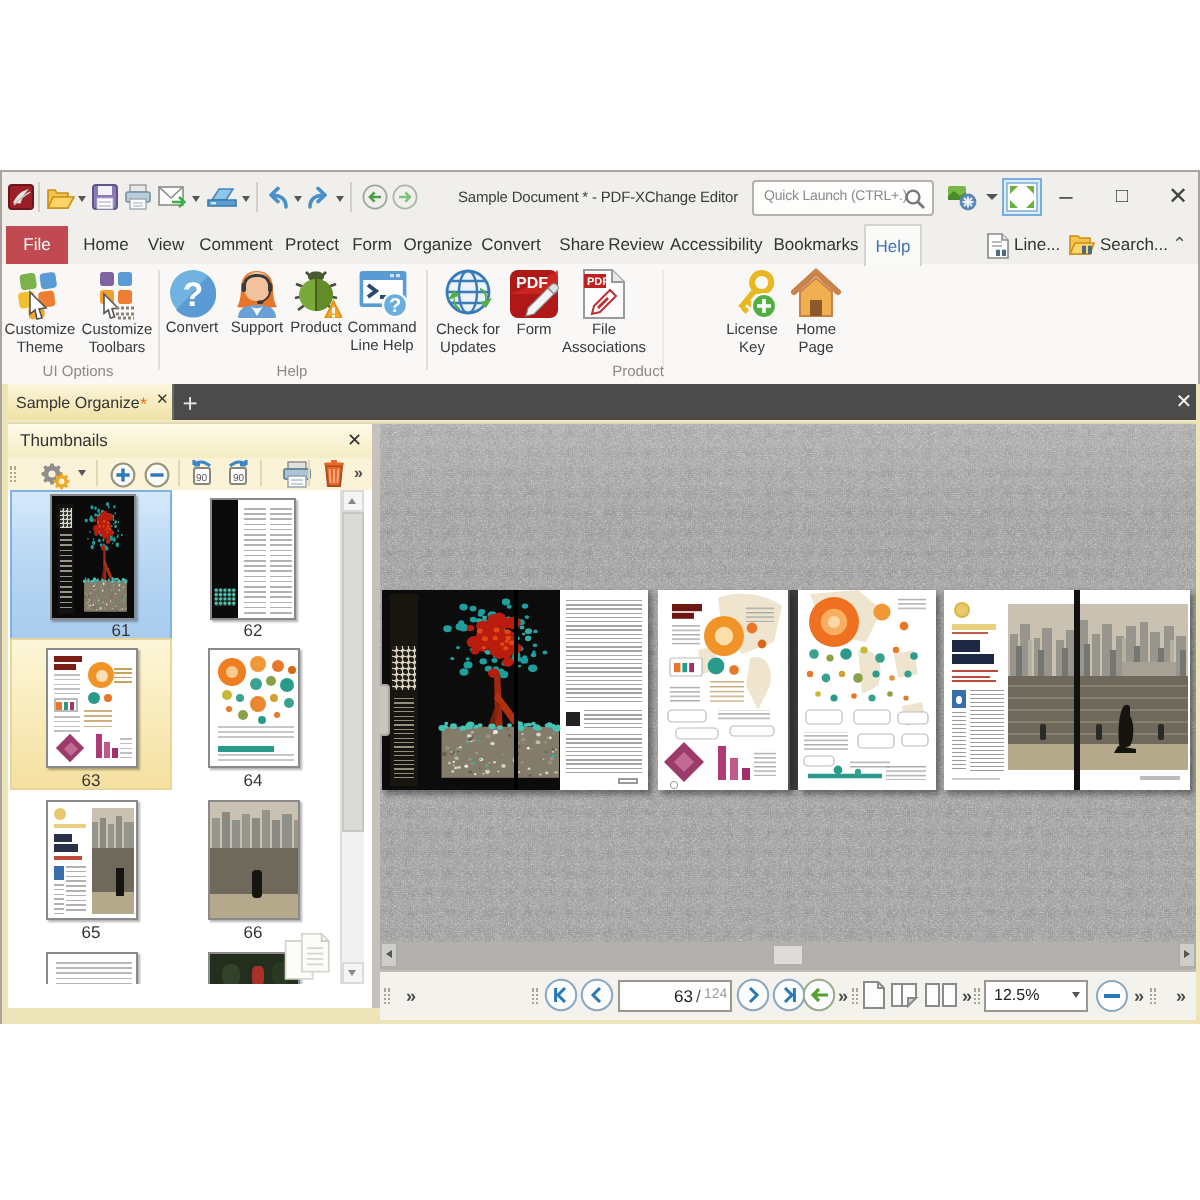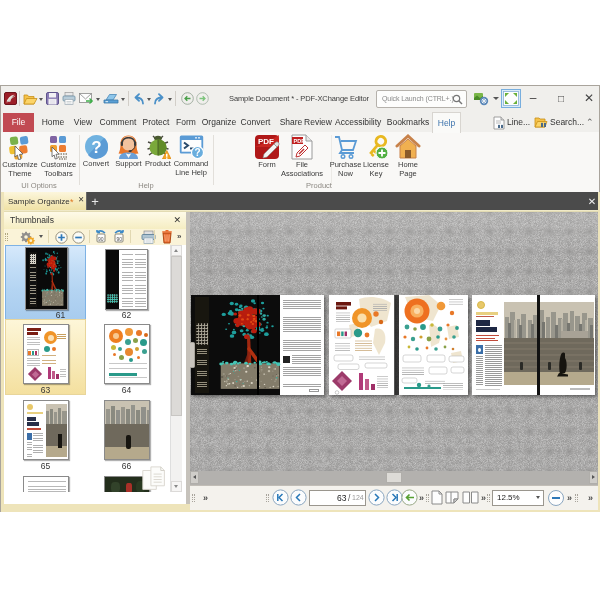--- a/index.html
+++ b/index.html
@@ -235,20 +235,30 @@
           <rect x="19" y="3" width="2" height="1.6" fill="#cfe2f4"></rect>
           <path d="M5 8.5 L9 11.5 L5 14.5" fill="none" stroke="#2b4a6a" stroke-width="2"></path>
           <line x1="11" y1="14.5" x2="16" y2="14.5" stroke="#2b4a6a" stroke-width="2"></line>
           <circle cx="18.5" cy="18.5" r="6" fill="#6aaede" stroke="#fff" stroke-width="1.2"></circle>
           <text x="18.5" y="22.2" font-size="10" font-weight="bold" fill="#fff" text-anchor="middle" font-family="Liberation Sans">?</text>
         </svg>
       <div class="rlab">Command<br>Line Help</div>
     </div>
     <div class="rgsep" style="left:212px"></div>
     <div class="glab" style="left:115px;width:60px">Help</div>
+    <div class="rbtn" style="left:213px;width:40px">
+      <svg width="26" height="26" viewBox="0 0 26 26">
+          <circle cx="13" cy="12" r="10.5" fill="#eaf2fa" stroke="#3a7ab8" stroke-width="1.4"></circle>
+          <ellipse cx="13" cy="12" rx="4.5" ry="10.5" fill="none" stroke="#3a7ab8" stroke-width="1.2"></ellipse>
+          <path d="M2.5 12 L23.5 12 M4 6.5 L22 6.5 M4 17.5 L22 17.5" stroke="#3a7ab8" stroke-width="1.2" fill="none"></path>
+          <path d="M19 10 C22 11 23 13 22 16 L25 15 L22 20 L19 17 L21.5 16.5 C22 14 21 12 19 11 Z" fill="#52b043"></path>
+          <path d="M9 21 C6 20 5 17 6 15 L3 16 L6 11 L9 14 L6.5 14.5 C6 17 7.5 19 9 20 Z" fill="#52b043"></path>
+        </svg>
+      <div class="rlab">Check for<br>Updates</div>
+    </div>
     <div class="rbtn" style="left:252px;width:28px">
       <svg width="26" height="26" viewBox="0 0 26 26">
           <rect x="1" y="1" width="24" height="24" rx="4" fill="#b01818"></rect>
           <path d="M1 13 C9 10 17 6 25 1 L25 13 Z" fill="#cf2a24" opacity=".8"></path>
           <text x="4" y="10" font-size="8" font-weight="bold" fill="#fff" font-family="Liberation Sans">PDF</text>
           <path d="M10 20 L20 10 L23 13 L13 23 L9 24 Z" fill="#f4f4f2" stroke="#888" stroke-width=".6"></path>
           <path d="M20 10 L23 13 L24.5 11.5 A2.1 2.1 0 0 0 21.5 8.5 Z" fill="#e0e0e0" stroke="#888" stroke-width=".6"></path>
         </svg>
       <div class="rlab">Form</div>
     </div>
@@ -258,29 +268,20 @@
           <path d="M15 1 L15 7 L21 7" fill="#e8e8e8" stroke="#9a9a9a"></path>
           <rect x="1" y="3" width="11" height="7" fill="#c02020"></rect>
           <text x="2.5" y="8.5" font-size="5.5" font-weight="bold" fill="#fff" font-family="Liberation Sans">PDF</text>
           <path d="M6 19 L14 11 L17 14 L9 22 L5 23 Z" fill="#fff" stroke="#c03030" stroke-width="1"></path>
           <path d="M8 20 L13 15" stroke="#c03030" stroke-width="1.4"></path>
         </svg>
       <div class="rlab">File<br>Associations</div>
     </div>
     <div class="rgsep" style="left:330px;background:#eceae6"></div>
     <div class="glab" style="left:288px;width:60px">Product</div>
-    <div class="rbtn" style="left:328px;width:33px">
-      <svg width="26" height="26" viewBox="0 0 26 26">
-          <path d="M2 3 L6 3 L9 16 L20 16 L23 7 L8 7" fill="none" stroke="#5b9bd5" stroke-width="1.8"></path>
-          <path d="M9 16 L7 19 L21 19" fill="none" stroke="#5b9bd5" stroke-width="1.8"></path>
-          <circle cx="10" cy="22.5" r="1.8" fill="none" stroke="#5b9bd5" stroke-width="1.4"></circle>
-          <circle cx="18" cy="22.5" r="1.8" fill="none" stroke="#5b9bd5" stroke-width="1.4"></circle>
-        </svg>
-      <div class="rlab">Purchase<br>Now</div>
-    </div>
     <div class="rbtn" style="left:361px;width:28px">
       <svg width="26" height="26" viewBox="0 0 26 26">
           <g transform="rotate(40 13 13)">
             <circle cx="13" cy="5.5" r="4.8" fill="none" stroke="#e8b820" stroke-width="3"></circle>
             <rect x="11.6" y="9" width="2.8" height="13" fill="#e8b820"></rect>
             <rect x="14" y="16" width="4" height="2.6" fill="#e8b820"></rect>
             <rect x="14" y="20" width="3" height="2.6" fill="#e8b820"></rect>
           </g>
           <circle cx="19" cy="19" r="6" fill="#52b043" stroke="#fff"></circle>
           <path d="M19 15.5 L19 22.5 M15.5 19 L22.5 19" stroke="#fff" stroke-width="1.8"></path>

